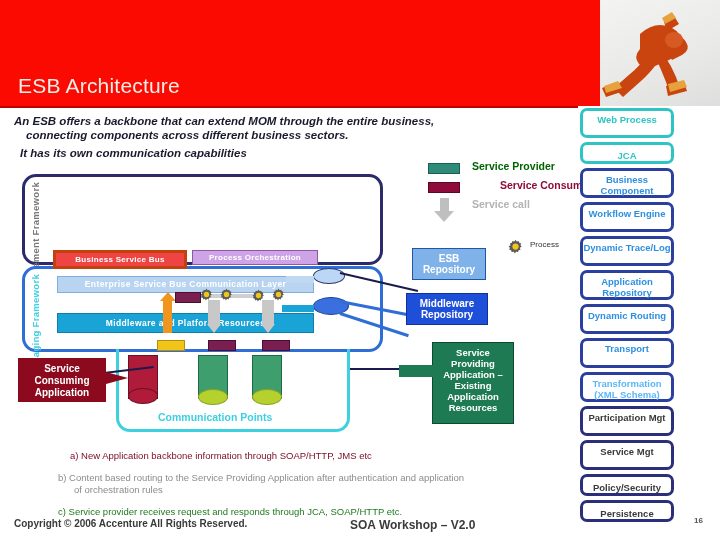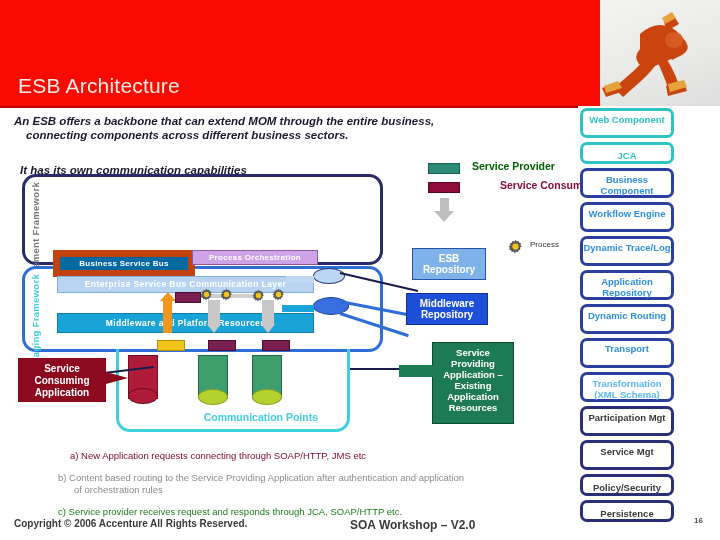--- a/index.html
+++ b/index.html
@@ -11,21 +11,21 @@
   #red-band{left:0;top:0;width:578px;height:106px;background:#FA0A00;}
   #hero{left:578px;top:0;width:142px;height:106px;background:#EFEFEF;overflow:hidden;}
   #hero .sky{position:absolute;inset:0;background:linear-gradient(160deg,#f4f4f2 0%,#e9e9e7 60%,#dedede 100%);}
   #title{left:18px;top:74px;font-size:21px;color:#F2EDE6;letter-spacing:.2px;}
   #band-underline{left:0;top:106px;width:578px;height:2px;background:#C00000;}
 
   
   #intro{left:14px;top:114px;width:520px;color:#1a1a2e;font-size:11.5px;
          font-weight:bold;font-style:italic;line-height:14px;}
   #intro .l2{padding-left:12px;}
-  #intro .l3{padding-left:6px;padding-top:4px;margin-top:17px;}
+  #intro .l3{padding-left:6px;padding-top:4px;}
 
   
   #legend{left:428px;top:160px;width:150px;}
   .lg-row{position:relative;height:19px;}
   .lg-sw{position:absolute;left:0;top:3px;width:30px;height:9px;border:1px solid #333;}
   .lg-sw.provider{background:#2E8B7A;border-color:#1b5e52;}
   .lg-sw.consumer{background:#8E0B3A;border-color:#5d0625;}
   .lg-txt{position:absolute;left:44px;top:0;font-size:10.5px;font-weight:bold;white-space:nowrap;}
   .lg-txt.provider{color:#006400;}
   .lg-txt.consumer{color:#8E0B3A;padding-left:28px;}
@@ -41,21 +41,21 @@
   #mgmt-label{left:30px;top:182px;width:16px;font-size:9.5px;font-weight:bold;color:#777;
     writing-mode:vertical-rl;transform:rotate(180deg);line-height:11px;letter-spacing:.3px;}
 
   
   #msg{left:22px;top:266px;width:355px;height:80px;border:3px solid #2E6ED6;
        border-radius:14px;background:#fff;}
   #msg-label{left:30px;top:274px;width:16px;font-size:9.5px;font-weight:bold;color:#3ED0E0;
     writing-mode:vertical-rl;transform:rotate(180deg);line-height:11px;letter-spacing:.3px;}
 
   
-  #bsb{left:53px;top:250px;width:128px;height:13px;background:#0369a1;border:7px solid #c2410c;}
+  #bsb{left:53px;top:250px;width:128px;height:13px;background:#ef4444;border:3px solid #c2410c;}
   #po{left:192px;top:250px;width:124px;height:13px;background:#CFA3E8;border:1px solid #8C5A9E;}
   .busbar-txt{font-size:8px;color:#fff;font-weight:bold;text-align:center;line-height:13px;
      letter-spacing:.3px;white-space:nowrap;}
   #bus-line{left:45px;top:256px;width:300px;height:2px;background:#2B2B6B;z-index:-1;}
 
   #esbcl{left:57px;top:276px;width:255px;height:15px;background:#B9D4F0;border:1px solid #7FAEE0;}
   #mwpr{left:57px;top:313px;width:255px;height:18px;background:#1AA3D6;border:1px solid #0f7fa8;}
   .layer-txt{font-size:8.5px;color:#fff;font-weight:bold;text-align:center;line-height:15px;letter-spacing:.4px;}
   #mwpr .layer-txt{line-height:18px;}
 
@@ -74,21 +74,21 @@
   #oarrow .s{width:9px;height:32px;background:#F0961E;margin-left:3px;}
   #stub1{left:175px;top:292px;width:24px;height:9px;background:#7A2050;border:1px solid #4a0f30;}
   #e1{left:313px;top:268px;width:30px;height:14px;border-radius:50%;background:#BBD7F5;border:1px solid #2B3A6B;}
   #e2{left:313px;top:297px;width:34px;height:16px;border-radius:50%;background:#3A6FE0;border:1px solid #1b3f8f;}
   #eb1{left:286px;top:276px;width:28px;height:7px;background:#BFD9F2;}
   #eb2{left:282px;top:305px;width:32px;height:7px;background:#1AA3D6;}
 
   
   #commbox{left:116px;top:349px;width:228px;height:80px;border:3px solid #3ED0E0;
     border-top:none;border-radius:0 0 14px 14px;}
-  #comm-label{left:158px;top:411px;width:160px;text-align:right;font-size:10.5px;
+  #comm-label{left:158px;top:411px;width:160px;text-align:left;font-size:10.5px;
     font-weight:bold;color:#3ED0E0;}
 
   
   .cyl{position:absolute;}
   .cyl .body{width:100%;height:100%;}
   .cyl .cap{position:absolute;left:0;bottom:-7px;width:100%;height:14px;border-radius:50%;}
 
   #cyl-red{left:128px;top:355px;width:28px;height:42px;}
   #cyl-red .body{background:#B01B3A;border:1px solid #6e0f24;}
   #cyl-red .cap{background:#B01B3A;border:1px solid #6e0f24;}
@@ -196,20 +196,23 @@
 
 <div class="abs" id="legend">
   <div class="lg-row">
     <span class="lg-sw provider"></span>
     <span class="lg-txt provider">Service Provider</span>
   </div>
   <div class="lg-row">
     <span class="lg-sw consumer"></span>
     <span class="lg-txt consumer">Service Consumer</span>
   </div>
+  <div class="lg-row">
+    <span class="lg-txt call">Service call</span>
+  </div>
   <div id="lg-arrow">
     <div class="shaft"></div>
       <div class="head"></div>
   </div>
 </div>
 
 <div class="abs" id="mgmt"></div>
 <div class="abs" id="mgmt-label">Management Framework</div>
 
 <div class="abs" id="msg"></div>
@@ -323,34 +326,34 @@
   <div class="tail"></div>
 </div>
 
 <div class="abs conn" id="conn2"></div>
 <div class="abs" id="spa">
   <div class="tail"></div>
   <div class="t">Service Providing Application – Existing Application Resources</div>
 </div>
 
 <div class="abs" id="notes">
-  <div class="note a">a) New Application requests connecting through SOAP/HTTP, JMS etc</div>
+  <div class="note a">a) New Application backbone information through SOAP/HTTP, JMS etc</div>
   <div class="note b">
     <span>b) Content based routing to the Service Providing Application after authentication and application</span>
     <span class="ind">of orchestration rules</span>
   </div>
   <div class="note c">c) Service provider receives request and responds through JCA, SOAP/HTTP etc.</div>
 </div>
 
 <div class="abs" id="foot-l">Copyright © 2006 Accenture All Rights Reserved.</div>
 <div class="abs" id="foot-c">SOA Workshop – V2.0</div>
 <div class="abs" id="foot-r">16</div>
 
 <div class="abs" id="sidebar">
-    <div class="sbx teal h2"><span>Web Component</span></div>
+    <div class="sbx teal h2"><span>Web Process</span></div>
     <div class="sbx teal h1"><span>JCA</span></div>
     <div class="sbx blue h2"><span>Business Component</span></div>
     <div class="sbx blue h2"><span>Workflow Engine</span></div>
     <div class="sbx blue h2"><span>Dynamic Trace/Log</span></div>
     <div class="sbx blue h2"><span>Application Repository</span></div>
     <div class="sbx blue h2"><span>Dynamic Routing</span></div>
     <div class="sbx blue tall"><span>Transport</span></div>
     <div class="sbx lightblue h2"><span>Transformation (XML Schema)</span></div>
     <div class="sbx navy h2"><span>Participation Mgt</span></div>
     <div class="sbx navy h2"><span>Service Mgt</span></div>

